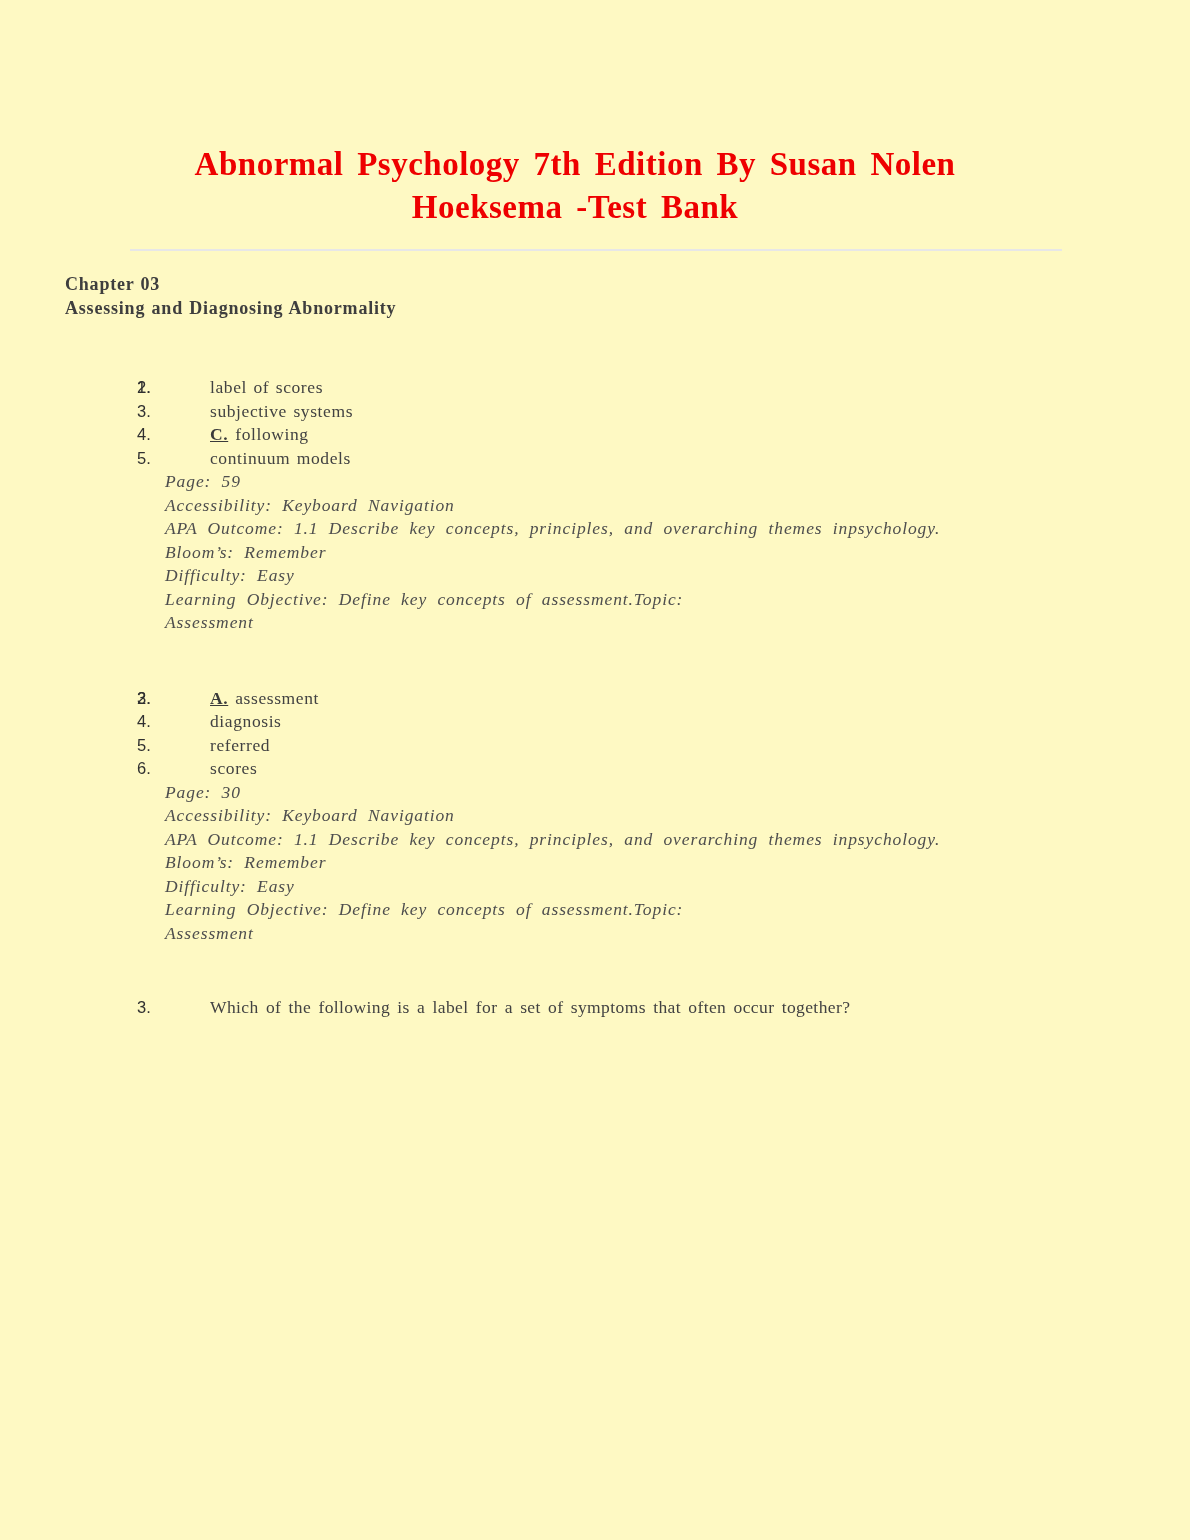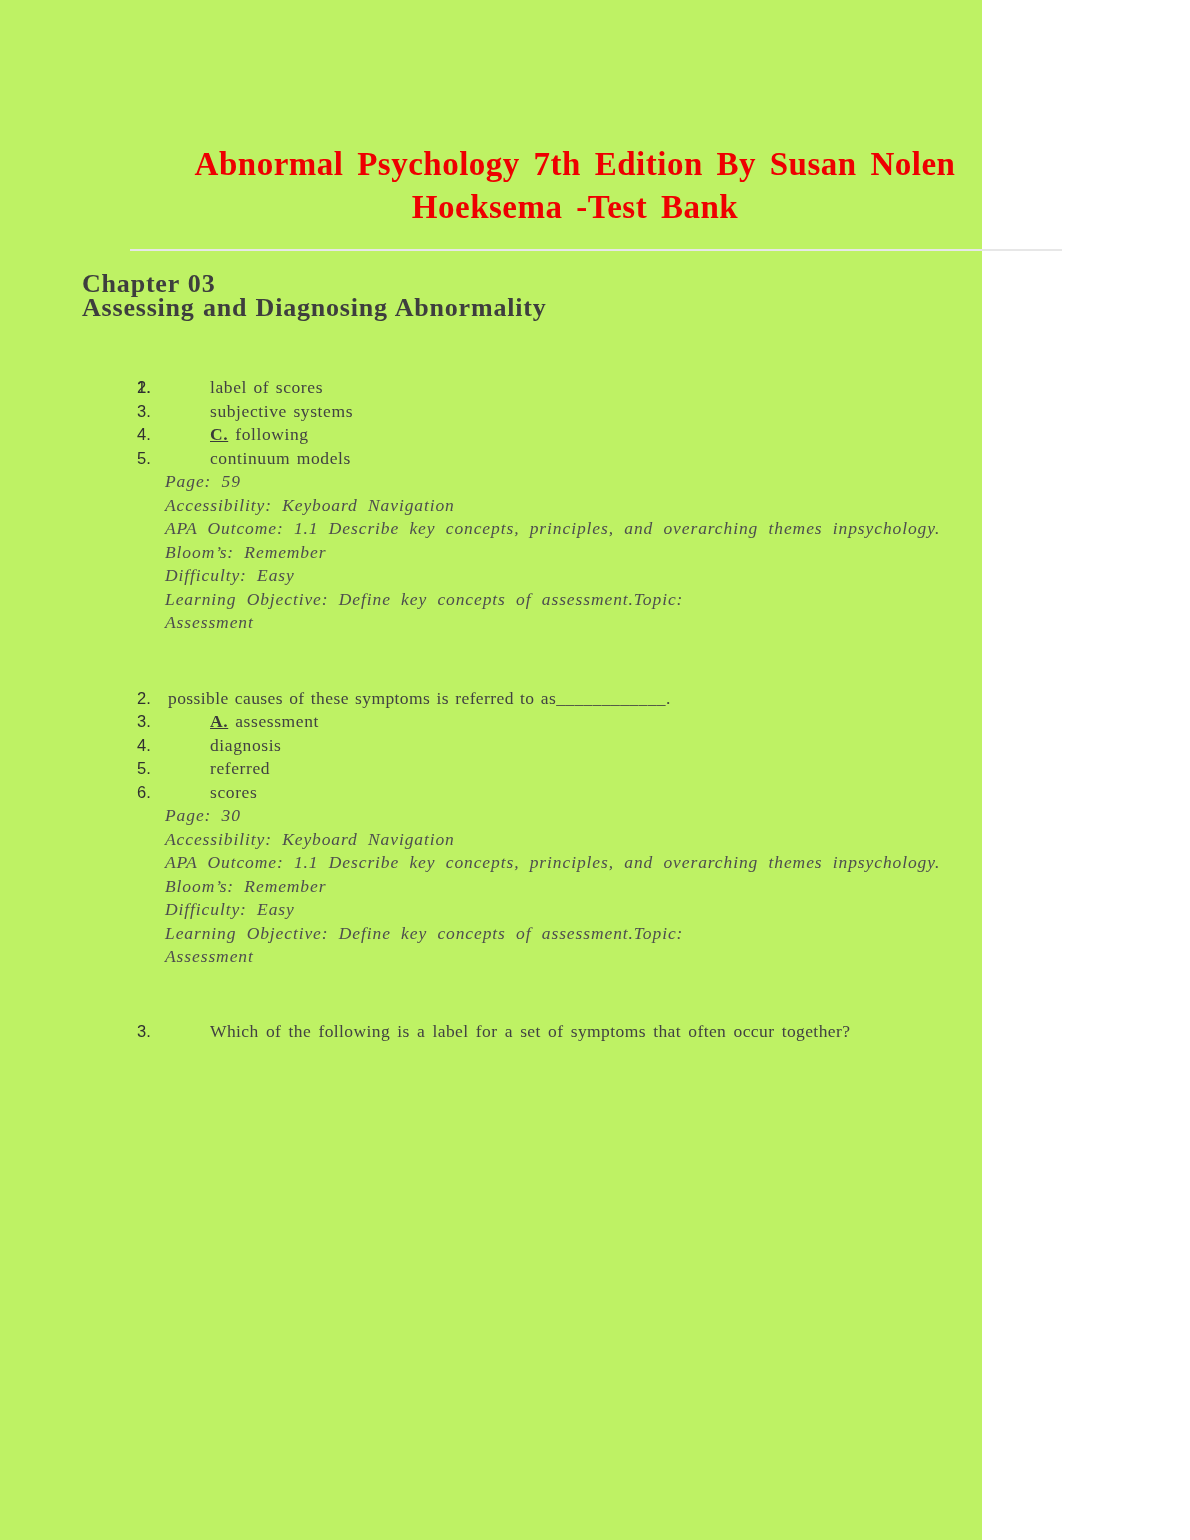--- a/index.html
+++ b/index.html
@@ -6,23 +6,23 @@
   html, body { background: #ffffff; }
   body {
     width: 1190px;
     height: 1540px;
     overflow: hidden;
     font-family: "Liberation Serif", serif;
     color: #424242;
   }
   .page {
     position: relative;
-    width: 982px;
+    width: 1190px;
     height: 1540px;
-    background: #bef264;
+    background: #fef9c3;
   }
 
   
   .doc-title {
     padding-top: 143px;
     margin-left: 130px;
     width: 890px;
     text-align: center;
     color: #ee0000;
     font-weight: bold;
@@ -34,22 +34,22 @@
 
   
   .divider {
     margin: 20px 0 0 130px;
     width: 932px;
     border-top: 2px solid #e7e7e7;
   }
 
   
   .chapter {
-    margin: 21px 0 0 82px;
-    font-size: 26px;
+    margin: 21px 0 0 65px;
+    font-size: 18px;
     font-weight: bold;
     color: #3e3e3e;
     line-height: 24px;
     letter-spacing: 0.8px;
     word-spacing: 1px;
   }
 
   
   .qblock { margin-left: 137px; }
   .qb1 { margin-top: 56px; }
@@ -144,21 +144,20 @@
       <div class="meta-line">Bloom’s: Remember</div>
       <div class="meta-line">Difficulty: Easy</div>
       <div class="meta-line">Learning Objective: Define key concepts of assessment.Topic:</div>
       <div class="meta-line">Assessment</div>
     </div>
   </div>
 
   <div class="qblock qb2">
     <div class="item item-wrap">
       <span class="num">2.</span>
-      <span class="l2">possible causes of these symptoms is referred to as____________.</span>
     </div>
     <div class="item">
       <span class="num">3.</span>
       <span class="ans">A.</span><span>assessment</span>
     </div>
     <div class="item">
       <span class="num">4.</span>
       <span>diagnosis</span>
     </div>
     <div class="item">

